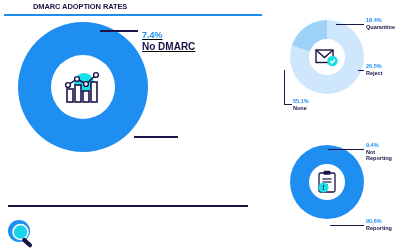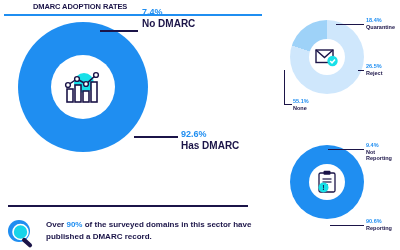--- a/index.html
+++ b/index.html
@@ -64,21 +64,21 @@
     line-height: 1.05;
   }
   .lbl-txt {
     font-size: 10px;
     font-weight: bold;
     color: #1b1448;
     line-height: 1.15;
     margin-top: 1px;
   }
 
-  #main-lbl-top { position: absolute; left: 142px; top: 8px; }
+  #main-lbl-top { position: absolute; left: 142px; top: 31px; text-decoration: underline; }
   #main-leader-top { left: 100px; top: 30px; width: 38px; }
   #main-lbl-bot { position: absolute; left: 181px; top: 130px; }
   #main-leader-bot { left: 134px; top: 136px; width: 44px; }
 
   
   #summary {
     position: absolute;
     left: 0; top: 205px;
     width: 272px; height: 45px;
   }
@@ -160,39 +160,32 @@
     </div>
   </div>
 
   <div class="leader" id="main-leader-top"></div>
   <div id="main-lbl-top">
     <div class="lbl-pct">7.4%</div>
     <div class="lbl-txt">No DMARC</div>
   </div>
 
   <div class="leader" id="main-leader-bot"></div>
-  <div id="main-lbl-bot">
-    <div class="lbl-pct">92.6%</div>
-    <div class="lbl-txt">Has DMARC</div>
-  </div>
 </div>
 
 <div id="summary">
   <div id="summary-rule"></div>
 
   <svg id="magnifier" viewBox="0 0 34 30">
     <circle cx="13" cy="12" r="11" fill="#1f8ef1"></circle>
     <circle cx="14.5" cy="13" r="7.5" fill="#18e0e8" opacity="0.85"></circle>
     <circle cx="14.5" cy="13" r="7.5" fill="none" stroke="#fff" stroke-width="1.6"></circle>
     <rect x="18" y="18" width="12" height="4.2" rx="2" transform="rotate(42 18 18)" fill="#1b1448"></rect>
   </svg>
 
-  <div id="summary-text">
-    <span>Over </span><span class="hl">90%</span><span> of the surveyed domains in this sector have published a DMARC record.</span>
-  </div>
 </div>
 
 <div class="side-panel" id="policies-panel">
 
   <div class="side-donut-wrap">
     <div class="side-donut" id="policies-donut" style="background: conic-gradient(rgb(207, 231, 252) 90deg, rgb(207, 231, 252) 288.36deg, rgb(158, 210, 248) 288.36deg, rgb(158, 210, 248) 383.76deg, rgb(31, 142, 241) 383.76deg, rgb(31, 142, 241) 450deg);"></div>
     <div class="side-hole">
       <svg width="24" height="20" viewBox="0 0 24 20">
         <rect x="1" y="3" width="17" height="12.5" fill="#fff" stroke="#1b1448" stroke-width="1.4"></rect>
         <polyline points="1,3 9.5,10.5 18,3" fill="none" stroke="#1b1448" stroke-width="1.4"></polyline>

